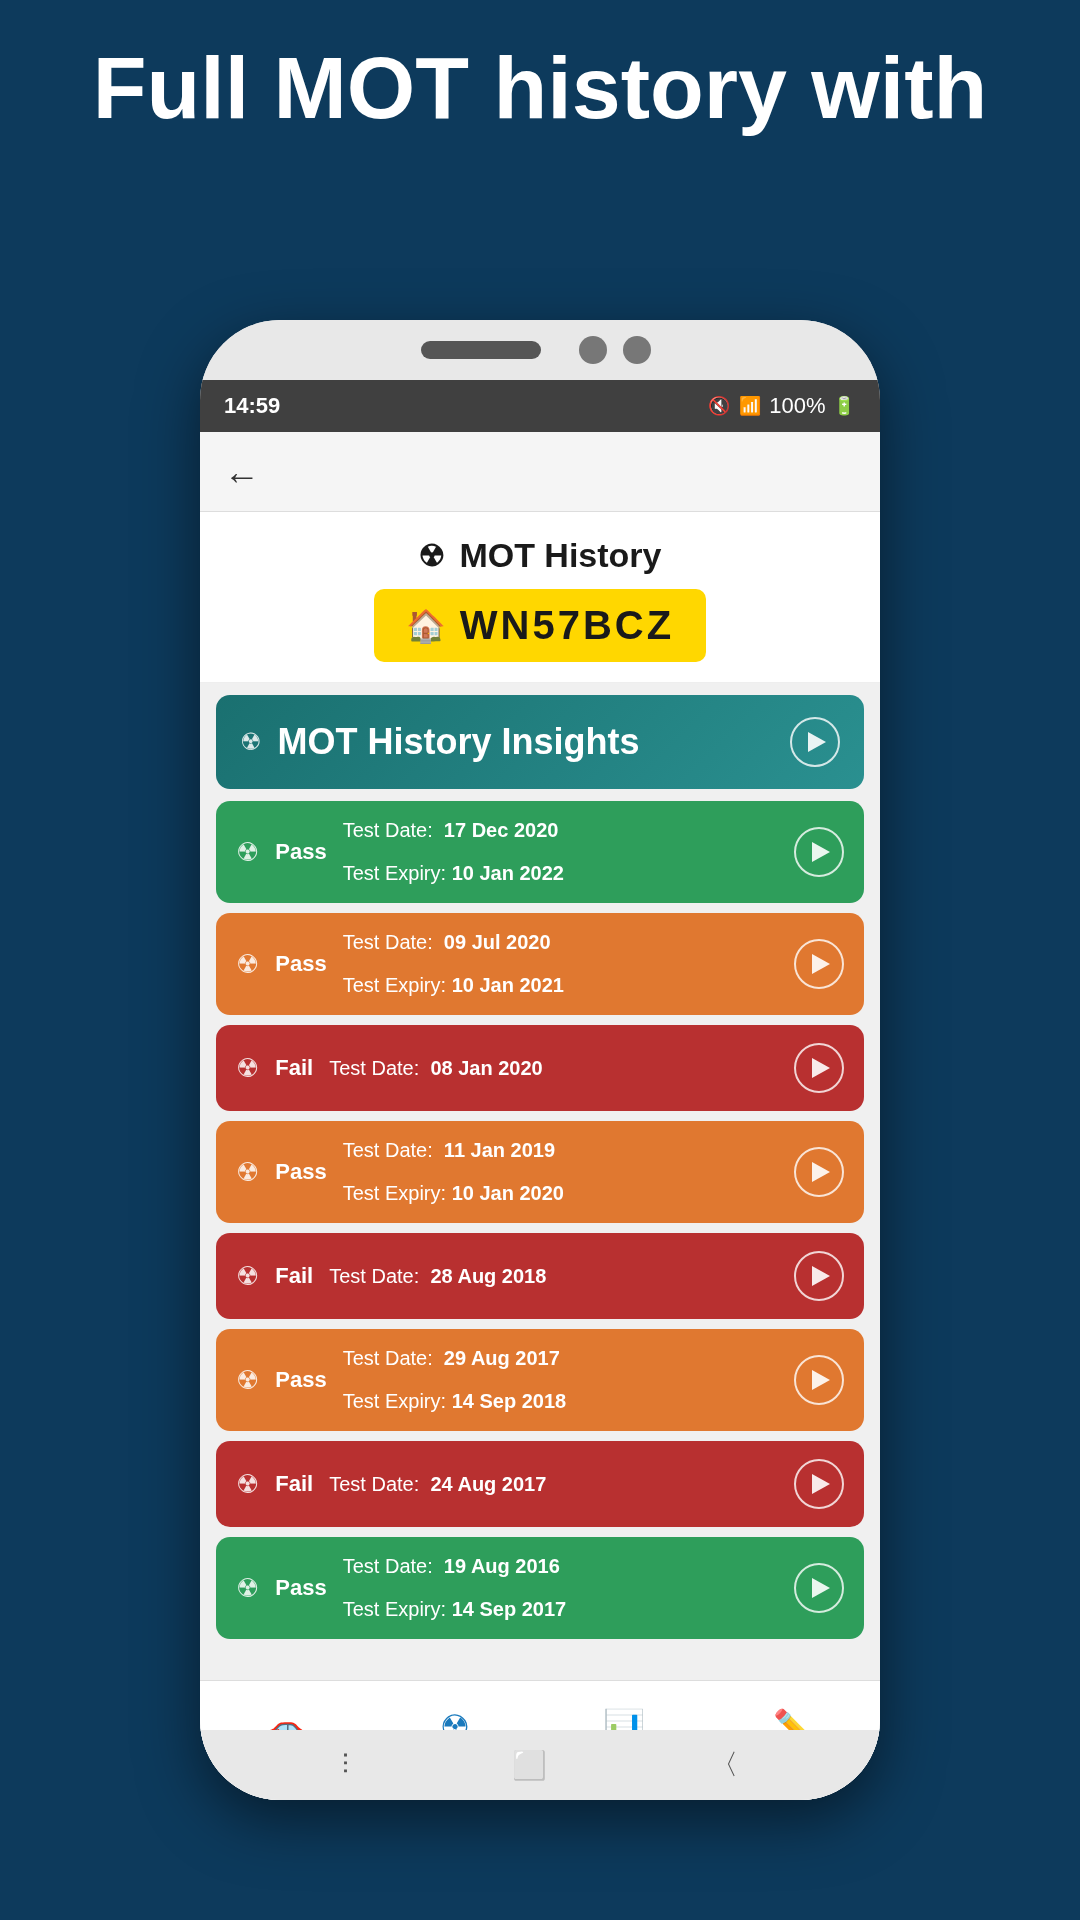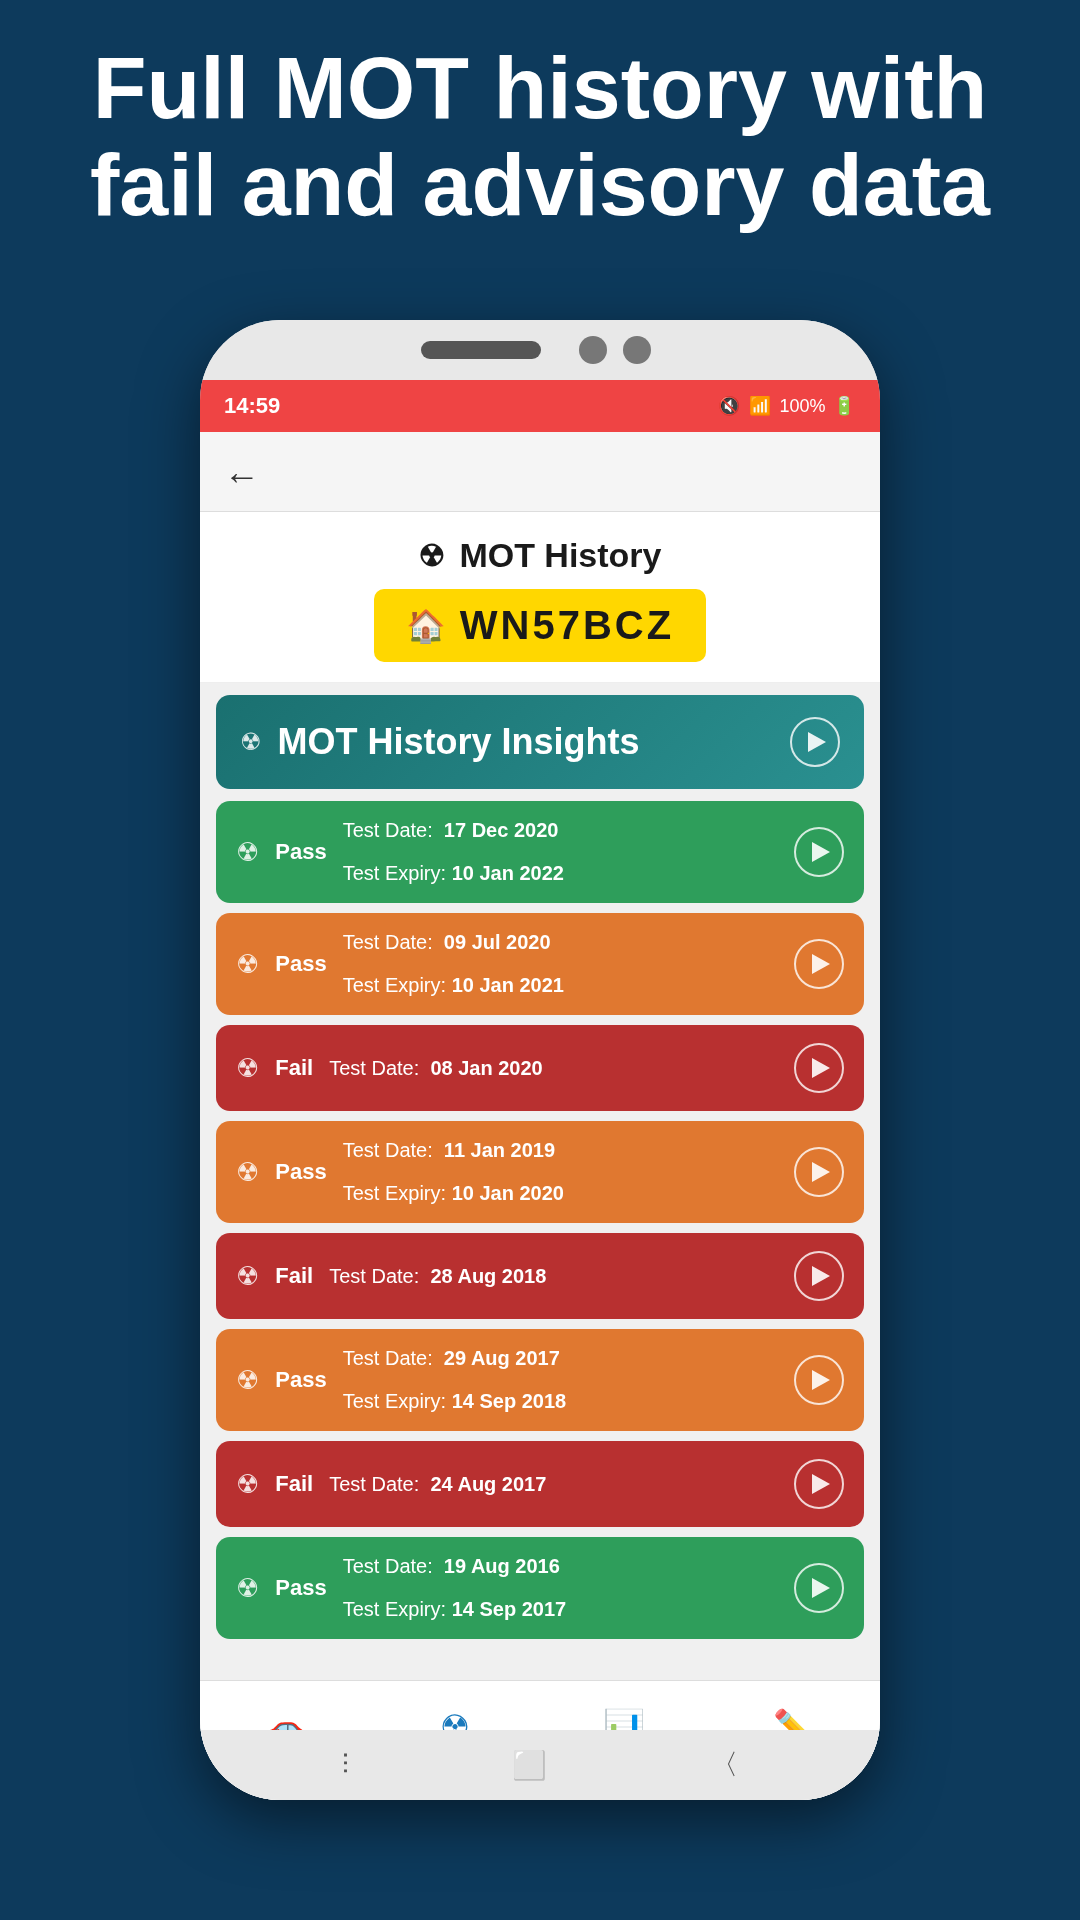--- a/index.html
+++ b/index.html
@@ -70,41 +70,41 @@
       margin: 0 8px;
     }
 
     
     .status-bar {
       position: absolute;
       top: 60px;
       left: 0;
       right: 0;
       height: 52px;
-      background: #ef4444;
+      background: #404040;
       display: flex;
       align-items: center;
       justify-content: space-between;
       padding: 0 24px;
       z-index: 10;
     }
     .status-time {
       color: white;
       font-size: 22px;
       font-weight: bold;
     }
     .status-icons {
       display: flex;
       align-items: center;
       gap: 8px;
       color: white;
       font-size: 18px;
     }
     .battery-text {
-      font-size: 18px;
+      font-size: 22px;
       color: white;
     }
 
     
     .app-content {
       position: absolute;
       top: 112px;
       left: 0;
       right: 0;
       bottom: 0;
@@ -310,21 +310,20 @@
     }
   </style>
 </head>
 <body>
 
 <div style="width:1080px;height:1920px;background:#0d3a5c;position:relative;">
 
   <div class="page-header">
     <div class="page-header-text">
       <span>Full MOT history with</span><br>
-      <span>fail and advisory data</span>
     </div>
   </div>
 
   <div class="phone-frame">
 
     <div class="phone-top-bar">
       <div class="phone-speaker"></div>
       <div class="phone-camera"></div>
       <div class="phone-camera"></div>
     </div>

